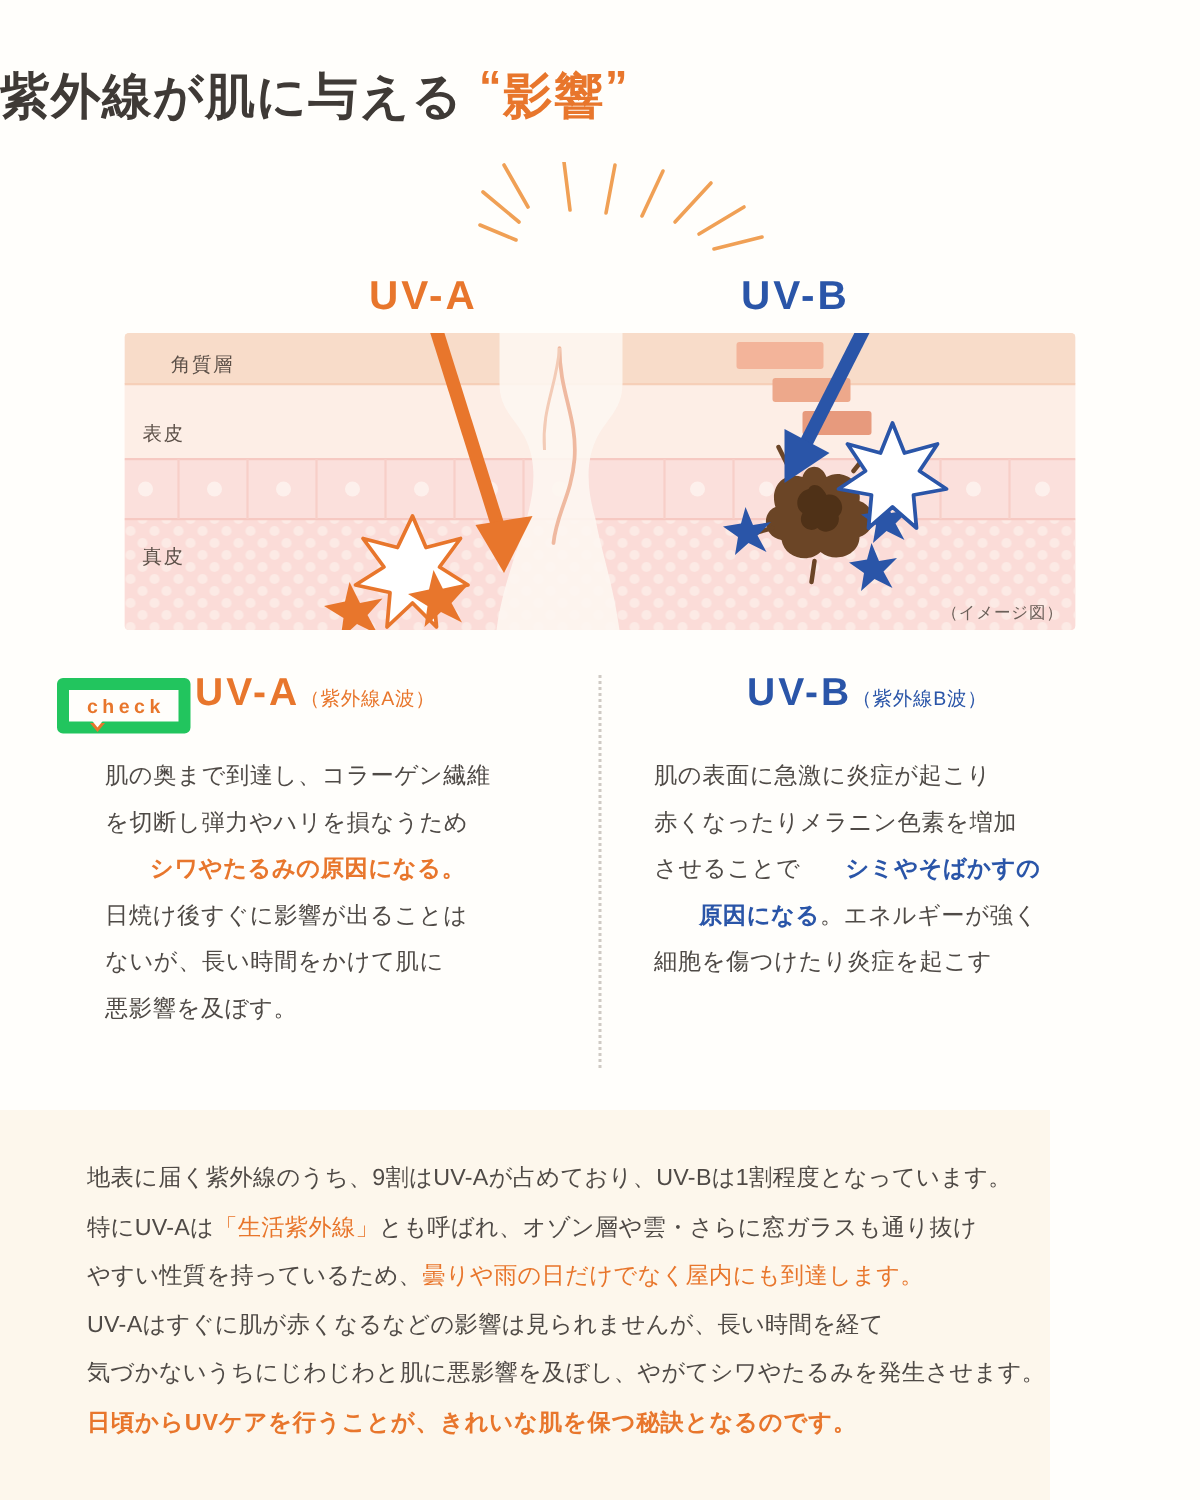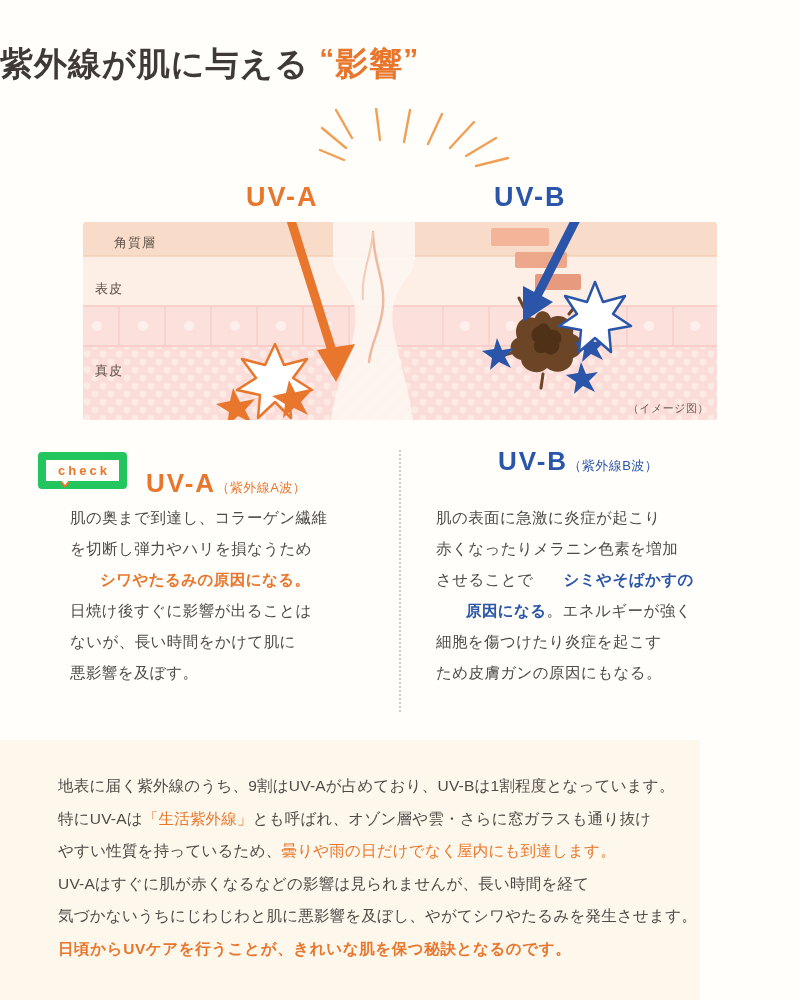--- a/index.html
+++ b/index.html
@@ -166,21 +166,21 @@
     border-right: 4px solid transparent;
     border-top: 5px solid #fffefb;
     z-index: 2;
   }
 
   .col-head {
     position: absolute;
     top: 6px;
     white-space: nowrap;
   }
-  .col-head-left  { left: 108px; margin-top: 22px; }
+  .col-head-left  { left: 92px; }
   .col-head-right { left: 78px; }
   .head-main {
     font-size: 26px;
     font-weight: bold;
     letter-spacing: 2px;
   }
   .head-sub {
     font-size: 13px;
     letter-spacing: 0.5px;
   }
@@ -384,21 +384,20 @@
     <div class="col col-right">
       <div class="col-head col-head-right">
         <span class="head-main blue">UV-B</span><span class="head-sub blue">（紫外線B波）</span>
       </div>
       <div class="col-body">
         <span>肌の表面に急激に炎症が起こり</span><br>
         <span>赤くなったりメラニン色素を増加</span><br>
         <span>させることで</span><b class="blue">シミやそばかすの</b><br>
         <b class="blue">原因になる</b><span>。エネルギーが強く</span><br>
         <span>細胞を傷つけたり炎症を起こす</span><br>
-        <span>ため皮膚ガンの原因にもなる。</span>
       </div>
     </div>
   </div>
 
   <div class="bottom">
     <div class="bottom-body">
       <span>地表に届く紫外線のうち、9割はUV-Aが占めており、UV-Bは1割程度となっています。</span><br>
       <span>特にUV-Aは</span><b class="orange">「生活紫外線」</b><span>とも呼ばれ、オゾン層や雲・さらに窓ガラスも通り抜け</span><br>
       <span>やすい性質を持っているため、</span><b class="orange">曇りや雨の日だけでなく屋内にも到達します。</b><br>
       <span>UV-Aはすぐに肌が赤くなるなどの影響は見られませんが、長い時間を経て</span><br>

